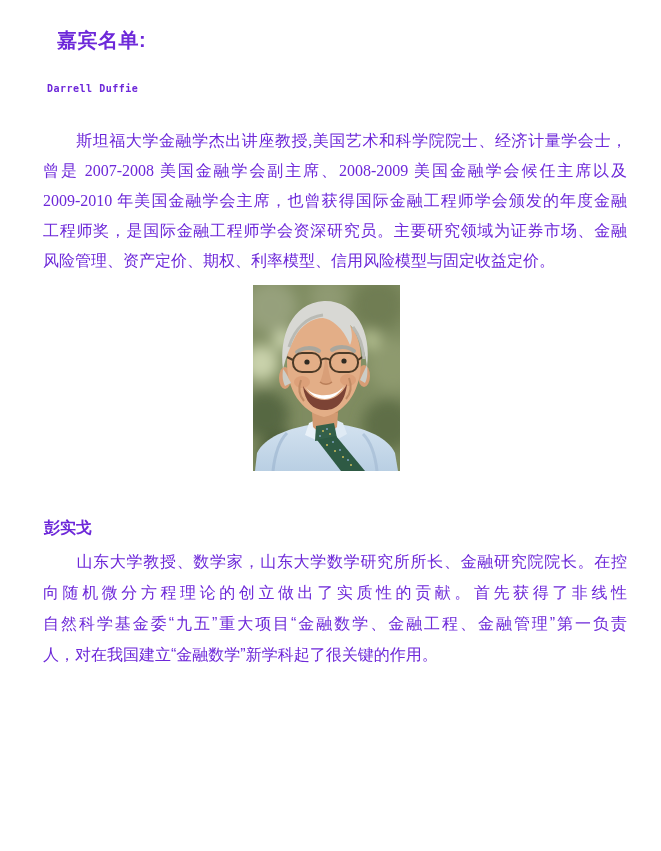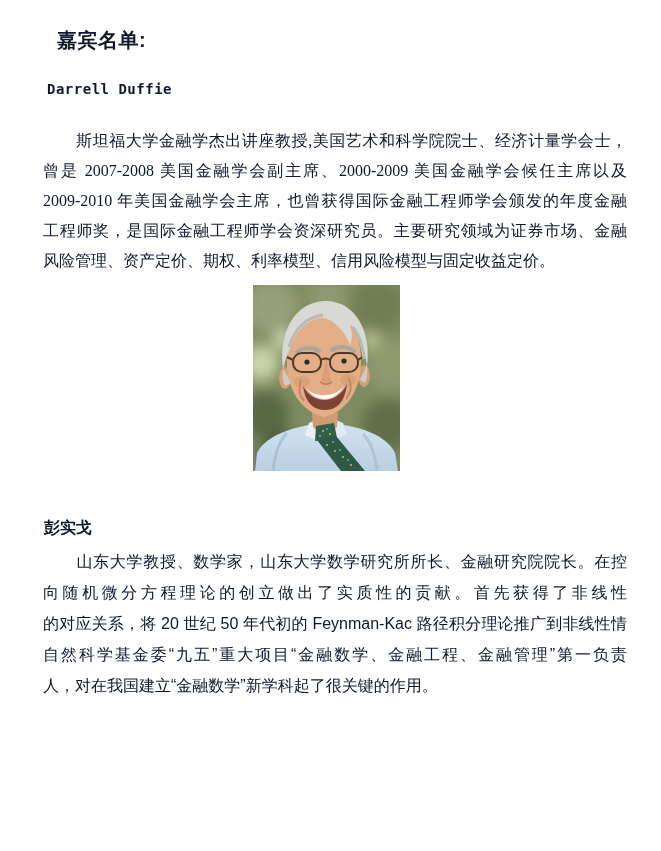--- a/index.html
+++ b/index.html
@@ -5,40 +5,40 @@
   html, body {
     margin: 0;
     padding: 0;
     background: #ffffff;
   }
   .page {
     position: relative;
     width: 661px;
     height: 851px;
     background: #ffffff;
-    color: #0f172a;
+    color: #6d28d9;
     overflow: hidden;
   }
   .doc-heading {
     position: absolute;
     left: 57px;
     top: 27px;
     font-family: "Liberation Sans", sans-serif;
     font-weight: bold;
     font-size: 20px;
     line-height: 26px;
     letter-spacing: 0.5px;
   }
   .name-en {
     position: absolute;
     left: 47px;
     top: 80px;
     font-family: "DejaVu Sans Mono", monospace;
     font-weight: bold;
-    font-size: 14px;
+    font-size: 10px;
     line-height: 18px;
     letter-spacing: 0.5px;
   }
   .name-cn {
     position: absolute;
     left: 44px;
     top: 517px;
     font-family: Liberation Serif, serif;
     font-weight: bold;
     font-size: 16px;
@@ -82,21 +82,21 @@
 <body>
 
 <div class="page">
 
   <div class="doc-heading">嘉宾名单:</div>
 
   <div class="name-en">Darrell Duffie</div>
 
   <div class="bio" id="bio1">
       <div class="line">　　斯坦福大学金融学杰出讲座教授,美国艺术和科学院院士、经济计量学会士，</div>
-      <div class="line">曾是 2007-2008 美国金融学会副主席、2000-2009 美国金融学会候任主席以及</div>
+      <div class="line">曾是 2007-2008 美国金融学会副主席、2008-2009 美国金融学会候任主席以及</div>
       <div class="line">2009-2010 年美国金融学会主席，也曾获得国际金融工程师学会颁发的年度金融</div>
       <div class="line">工程师奖，是国际金融工程师学会资深研究员。主要研究领域为证券市场、金融</div>
       <div class="line">风险管理、资产定价、期权、利率模型、信用风险模型与固定收益定价。</div>
     </div>
 
   <div class="photo" role="img" aria-label="Darrell Duffie 照片：灰白头发、戴眼镜、微笑的男士，穿浅蓝色衬衫和深绿色花纹领带，背景为模糊的绿色树叶">
     <svg width="147" height="186" viewBox="0 0 147 186">
       <defs>
         <clipPath id="ph">
             <rect x="0" y="0" width="147" height="186"></rect>
@@ -190,18 +190,17 @@
         <path d="M114,80 C115,88 114,94 112,98 L107,95 C110,88 112,84 114,80 Z" fill="#cccdc7"></path>
       </g>
     </svg>
   </div>
 
   <div class="name-cn">彭实戈</div>
 
   <div class="bio" id="bio2">
       <div class="line">　　山东大学教授、数学家，山东大学数学研究所所长、金融研究院院长。在控</div>
       <div class="line">向随机微分方程理论的创立做出了实质性的贡献。首先获得了非线性</div>
-      <div class="line">的对应关系，将 20 世纪 50 年代初的 Feynman-Kac 路径积分理论推广到非线性情</div>
       <div class="line">自然科学基金委“九五”重大项目“金融数学、金融工程、金融管理”第一负责</div>
       <div class="line">人，对在我国建立“金融数学”新学科起了很关键的作用。</div>
     </div>
 
 </div>
 
 </body></html>

